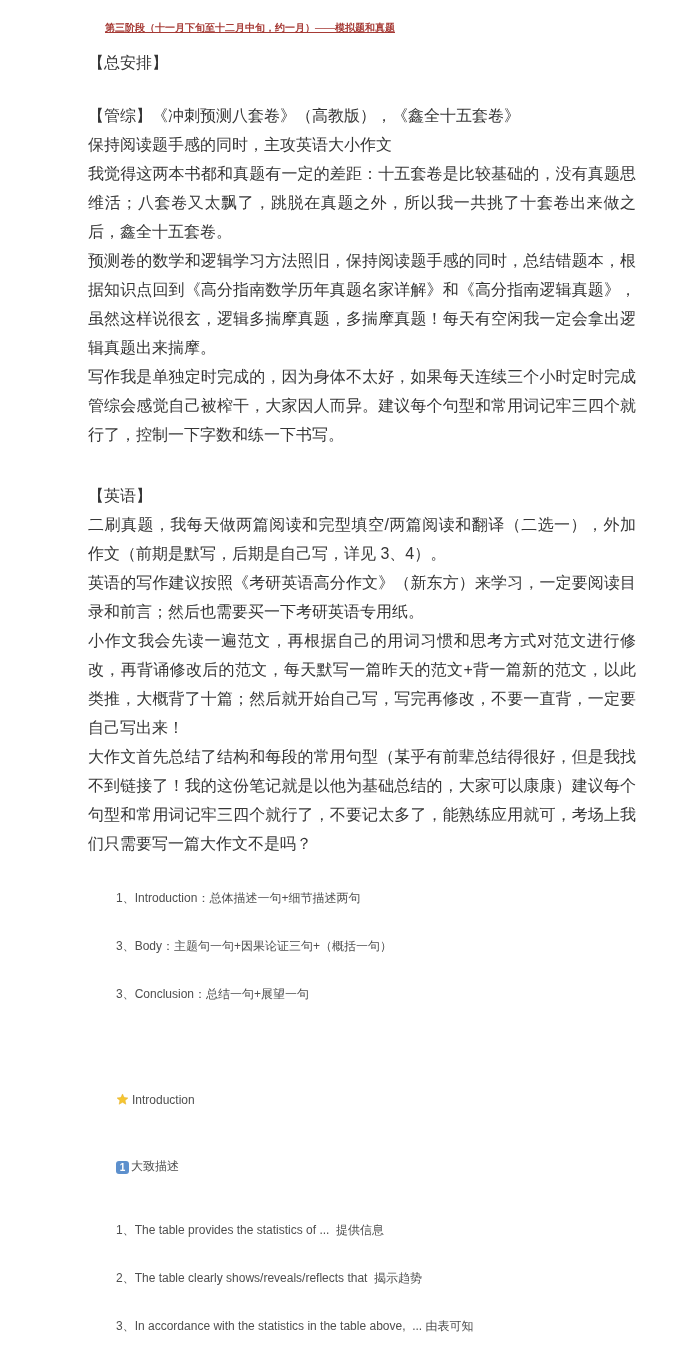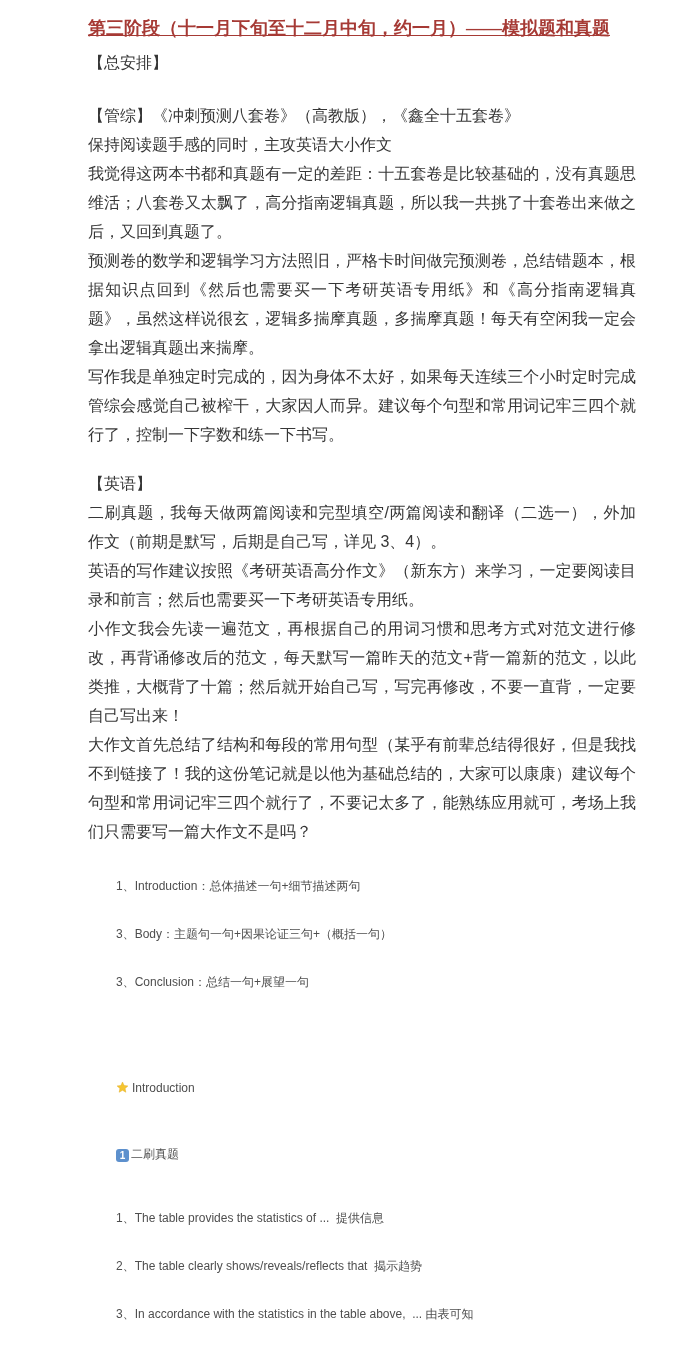--- a/index.html
+++ b/index.html
@@ -9,25 +9,25 @@
   }
   
   .serif{
     font-family:Liberation Sans, sans-serif;
     font-size:16px;line-height:29px;color:#363636;
     text-align:justify;margin:0;
   }
   .doc-title{
     display:inline-block;
     font-family:"Liberation Serif","DejaVu Serif",serif;
-    font-size:18px;font-weight:bold;color:#a63a35;
-    text-decoration:underline;line-height:24px;margin:0 0 8px 0;
+    font-size:10px;font-weight:bold;color:#a63a35;
+    text-decoration:underline;line-height:24px;margin:0 0 8px 17px;
   }
   .sec-gap-lg{margin-top:24px;}
-  .sec-gap-md{margin-top:20px;}
+  .sec-gap-md{margin-top:32px;}
   
   .sans{
     font-family:"Liberation Sans","DejaVu Sans",sans-serif;
     font-size:12px;line-height:16px;color:#4e4e4e;
     margin-left:28px;white-space:pre-wrap;
   }
   .sans .line{margin:0;}
   .blk-gap-sm{margin-top:10px;}
   .badge{
     display:inline-block;width:13px;height:13px;background:#5d90cd;
@@ -44,22 +44,22 @@
 
   
   <h1 class="doc-title">第三阶段（十一月下旬至十二月中旬，约一月）——模拟题和真题</h1>
 
   
   <p class="serif">【总安排】</p>
   <p class="serif sec-gap-lg">【管综】《冲刺预测八套卷》（高教版），《鑫全十五套卷》</p>
 
   
   <p class="serif">保持阅读题手感的同时，主攻英语大小作文</p>
-  <p class="serif">我觉得这两本书都和真题有一定的差距：十五套卷是比较基础的，没有真题思维活；八套卷又太飘了，高分指南逻辑真题，所以我一共挑了十套卷出来做之后，又回到真题了。</p>
-  <p class="serif">预测卷的数学和逻辑学习方法照旧，严格卡时间做完预测卷，总结错题本，根据知识点回到《然后也需要买一下考研英语专用纸》和《高分指南逻辑真题》，虽然这样说很玄，逻辑多揣摩真题，多揣摩真题！每天有空闲我一定会拿出逻辑真题出来揣摩。</p>
+  <p class="serif">我觉得这两本书都和真题有一定的差距：十五套卷是比较基础的，没有真题思维活；八套卷又太飘了，跳脱在真题之外，所以我一共挑了十套卷出来做之后，鑫全十五套卷。</p>
+  <p class="serif">预测卷的数学和逻辑学习方法照旧，保持阅读题手感的同时，总结错题本，根据知识点回到《高分指南数学历年真题名家详解》和《高分指南逻辑真题》，虽然这样说很玄，逻辑多揣摩真题，多揣摩真题！每天有空闲我一定会拿出逻辑真题出来揣摩。</p>
   <p class="serif">写作我是单独定时完成的，因为身体不太好，如果每天连续三个小时定时完成管综会感觉自己被榨干，大家因人而异。建议每个句型和常用词记牢三四个就行了，控制一下字数和练一下书写。</p>
 
   
   <p class="serif sec-gap-md">【英语】</p>
   <p class="serif">二刷真题，我每天做两篇阅读和完型填空/两篇阅读和翻译（二选一），外加作文（前期是默写，后期是自己写，详见 3、4）。</p>
   <p class="serif">英语的写作建议按照《考研英语高分作文》（新东方）来学习，一定要阅读目录和前言；然后也需要买一下考研英语专用纸。</p>
   <p class="serif">小作文我会先读一遍范文，再根据自己的用词习惯和思考方式对范文进行修改，再背诵修改后的范文，每天默写一篇昨天的范文+背一篇新的范文，以此类推，大概背了十篇；然后就开始自己写，写完再修改，不要一直背，一定要自己写出来！</p>
   <p class="serif">大作文首先总结了结构和每段的常用句型（某乎有前辈总结得很好，但是我找不到链接了！我的这份笔记就是以他为基础总结的，大家可以康康）建议每个句型和常用词记牢三四个就行了，不要记太多了，能熟练应用就可，考场上我们只需要写一篇大作文不是吗？</p>
 
   
@@ -69,21 +69,21 @@
     <div class="line">3、Conclusion：总结一句+展望一句</div>
   </div>
 
   
   <div class="sans blk-gap-sm">
 
     <div class="line"><span class="icn"><svg width="13" height="13" viewBox="0 0 24 24">
             <path d="M12 1.8l3 6.5 7 .8-5.2 4.8 1.4 6.9-6.2-3.6-6.2 3.6 1.4-6.9L2 9.1l7-.8z" fill="#f5c531" stroke="#e0a819" stroke-width="0.8"></path>
           </svg></span><span>Introduction</span></div>
 
-    <div class="line"><span class="badge">1</span><span>二刷真题</span></div>
+    <div class="line"><span class="badge">1</span><span>大致描述</span></div>
 
     <div class="line">1、The table provides the statistics of ...  提供信息</div>
     <div class="line">2、The table clearly shows/reveals/reflects that  揭示趋势</div>
     <div class="line">3、In accordance with the statistics in the table above,  ... 由表可知</div>
 
     <div class="line"><span class="icn"><svg width="13" height="13" viewBox="0 0 24 24">
             <g fill="#f2c230">
               <ellipse cx="12" cy="4" rx="3" ry="4"></ellipse>
               <ellipse cx="12" cy="20" rx="3" ry="4"></ellipse>
               <ellipse cx="4" cy="12" rx="4" ry="3"></ellipse>

